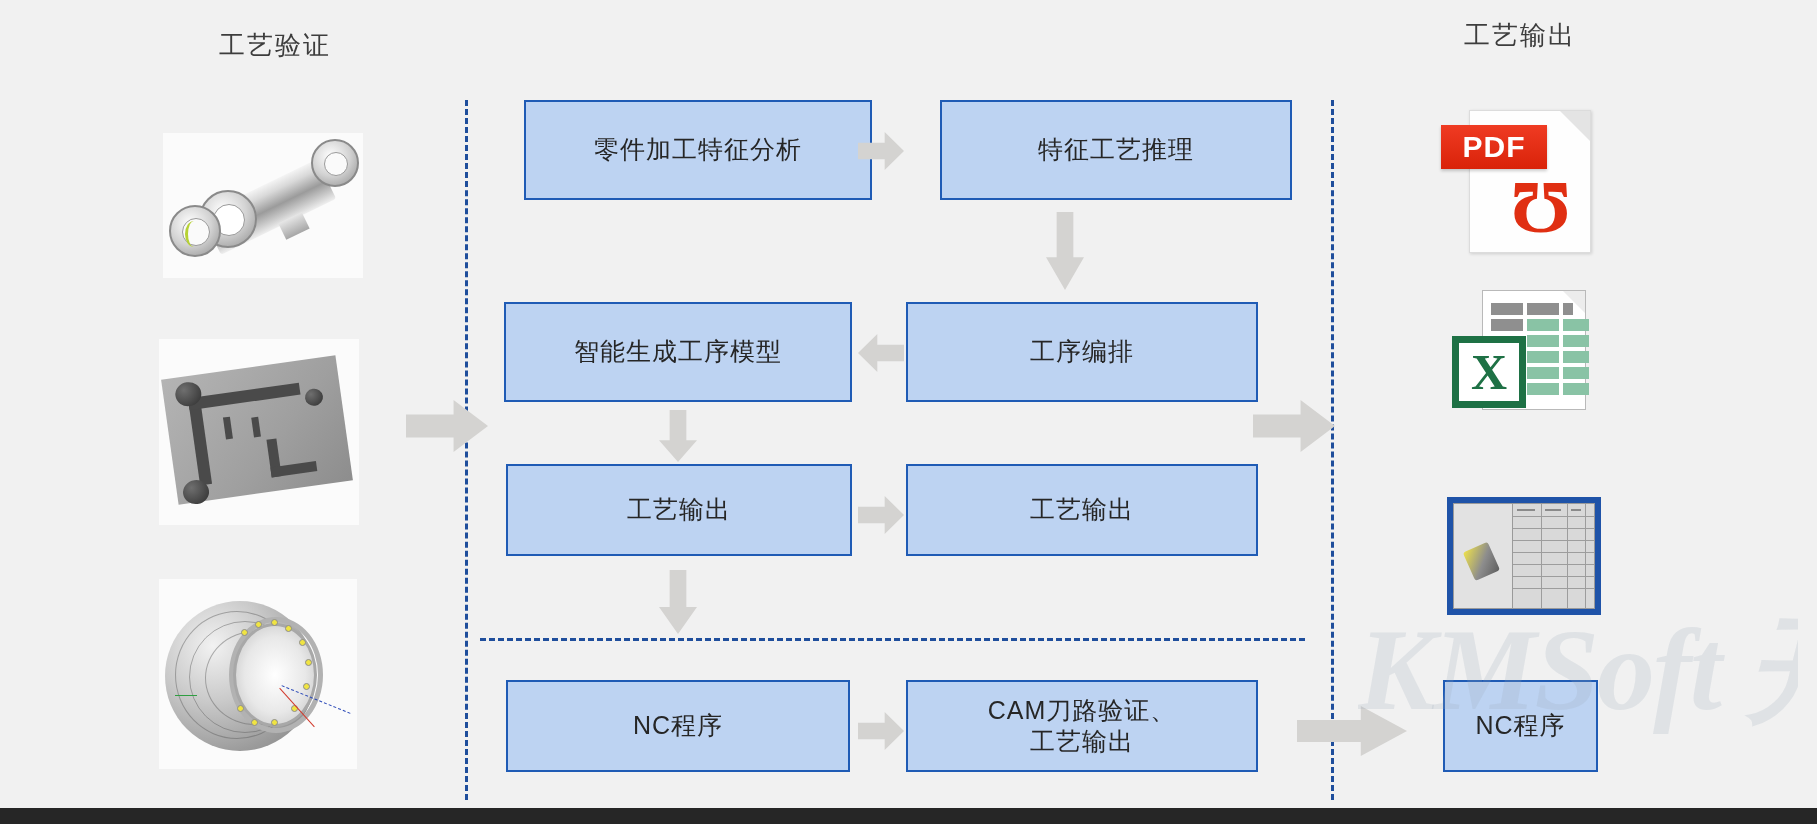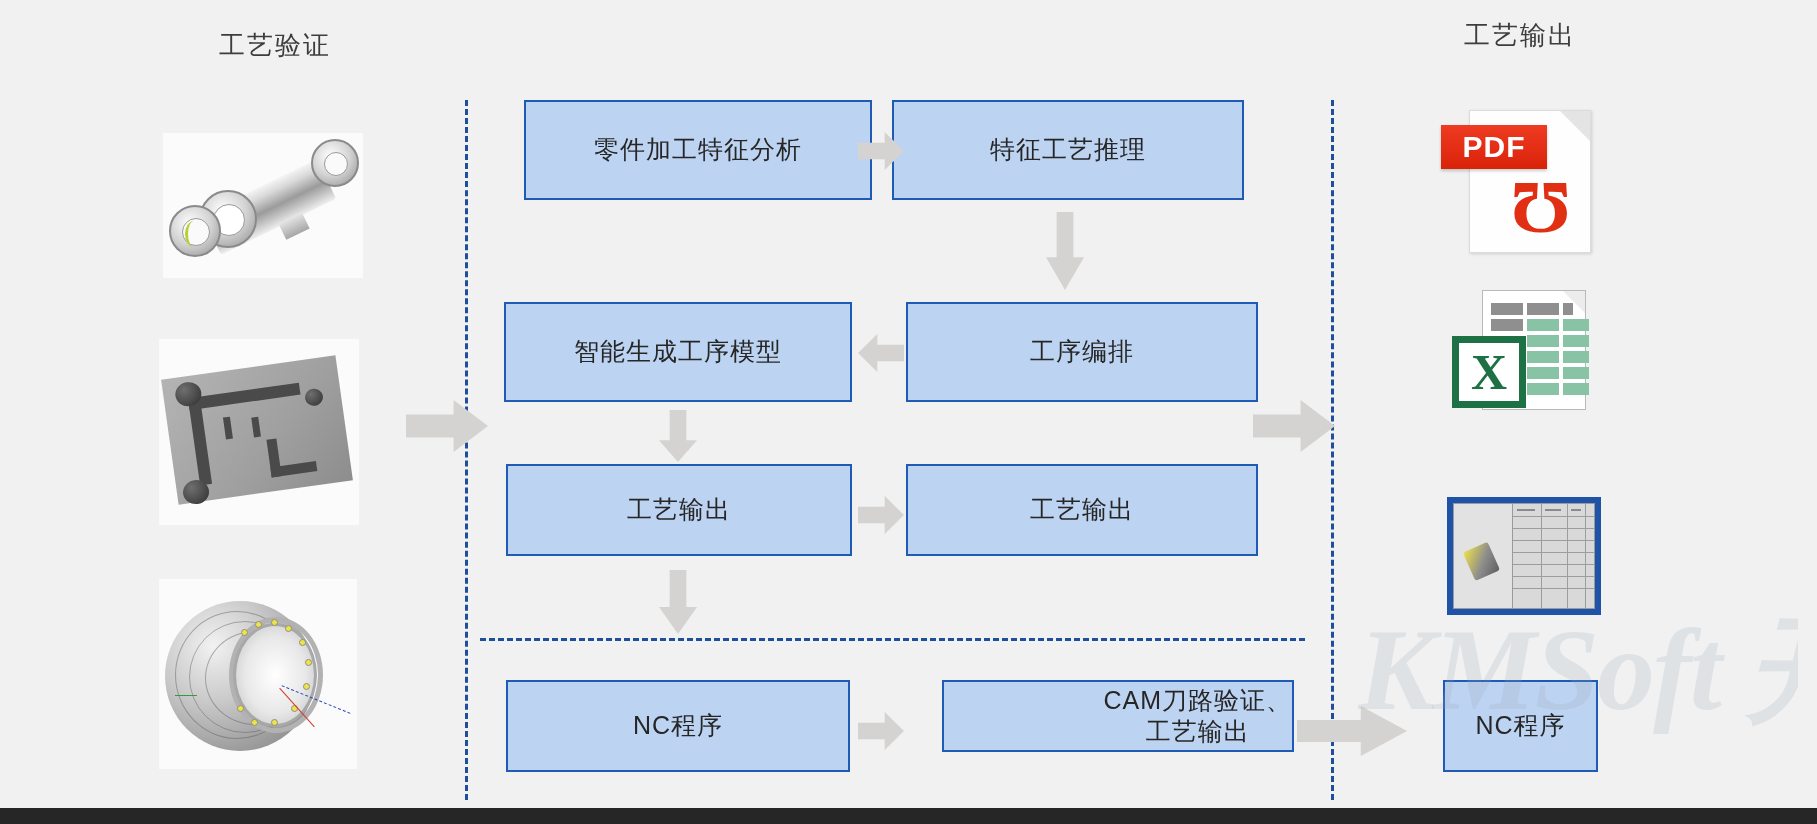--- a/index.html
+++ b/index.html
@@ -60,27 +60,27 @@
     justify-content: center;
     color: #262626;
     font-size: 25px;
     line-height: 1.25;
     text-align: center;
     letter-spacing: 1px;
   }
   .pbox span { display: block; }
 
   #box-feature   { left: 504px;  top: 100px; width: 348px; height: 100px; margin-left: 20px; }
-  #box-reason    { left: 892px;  top: 100px; width: 352px; height: 100px; }
+  #box-reason    { left: 940px;  top: 100px; width: 352px; height: 100px; }
   #box-genmodel  { left: 504px;  top: 302px; width: 348px; height: 100px; }
   #box-sequence  { left: 906px;  top: 302px; width: 352px; height: 100px; }
   #box-verify    { left: 506px;  top: 464px; width: 346px; height: 92px; }
   #box-output    { left: 906px;  top: 464px; width: 352px; height: 92px; }
   #box-cam       { left: 506px;  top: 680px; width: 344px; height: 92px; }
-  #box-campath   { left: 942px;  top: 680px; width: 352px; height: 72px; justify-content: flex-end; }
+  #box-campath   { left: 906px;  top: 680px; width: 352px; height: 92px; }
   #box-nc        { left: 1443px; top: 680px; width: 155px; height: 92px; }
 
   
   .arrow {
     position: absolute;
     background: #d4d3d1;
   }
   
   .arrow-right {
     clip-path: polygon(0% 28%, 58% 28%, 58% 0%, 100% 50%, 58% 100%, 58% 72%, 0% 72%);

